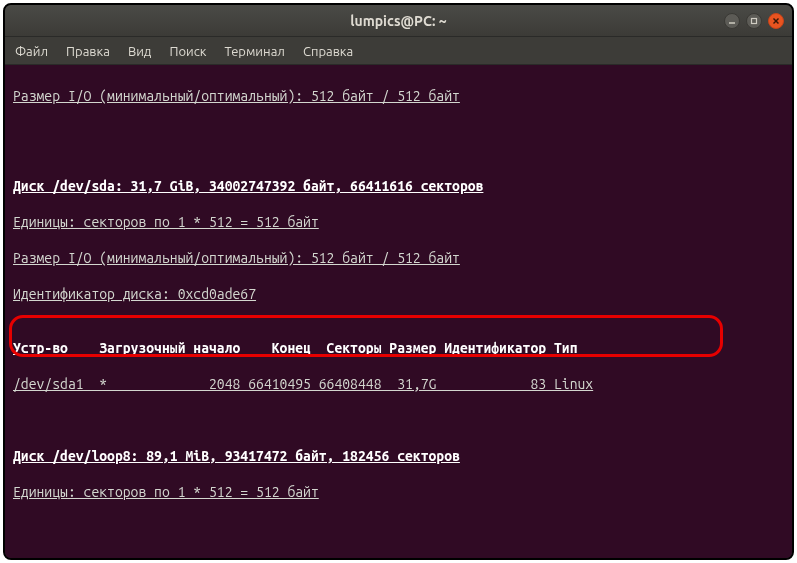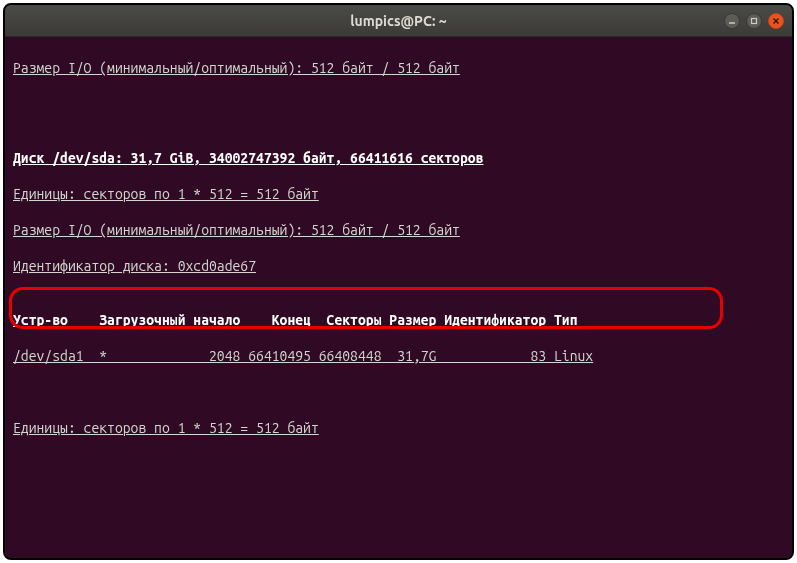--- a/index.html
+++ b/index.html
@@ -112,35 +112,44 @@
         </div>
         <div class="wbtn close">
           <svg viewBox="0 0 8 8">
               <line x1="1.5" y1="1.5" x2="6.5" y2="6.5" stroke="#3a1607" stroke-width="1.5"></line>
               <line x1="6.5" y1="1.5" x2="1.5" y2="6.5" stroke="#3a1607" stroke-width="1.5"></line>
             </svg>
         </div>
       </div>
     </div>
 
+    <div class="menubar">
+      <span class="menu-item">Файл</span>
+      <span class="menu-item">Правка</span>
+      <span class="menu-item">Вид</span>
+      <span class="menu-item">Поиск</span>
+      <span class="menu-item">Терминал</span>
+      <span class="menu-item">Справка</span>
+    </div>
 
     <div class="terminal">
 <span class="term-line">Размер I/O (минимальный/оптимальный): 512 байт / 512 байт</span>
 <span class="term-line"></span>
 <span class="term-line"></span>
 <span class="term-line"></span>
 <span class="term-line bold">Диск /dev/sda: 31,7 GiB, 34002747392 байт, 66411616 секторов</span>
 <span class="term-line">Единицы: секторов по 1 * 512 = 512 байт</span>
 <span class="term-line">Размер I/O (минимальный/оптимальный): 512 байт / 512 байт</span>
 <span class="term-line">Идентификатор диска: 0xcd0ade67</span>
 <span class="term-line"></span>
 <span class="term-line bold">Устр-во    Загрузочный начало    Конец  Секторы Размер Идентификатор Тип</span>
 <span class="term-line">/dev/sda1  *             2048 66410495 66408448  31,7G            83 Linux</span>
 <span class="term-line"></span>
 <span class="term-line"></span>
+<span class="term-line bold">Диск /dev/loop8: 89,1 MiB, 93417472 байт, 182456 секторов</span>
 <span class="term-line">Единицы: секторов по 1 * 512 = 512 байт</span>
 
 
 <span class="term-line"></span>
 <span class="term-line"></span>
 
 
 
       <div class="highlight-box" style="top:250px;left:4px;width:714px;height:42px;"></div>
     </div>

